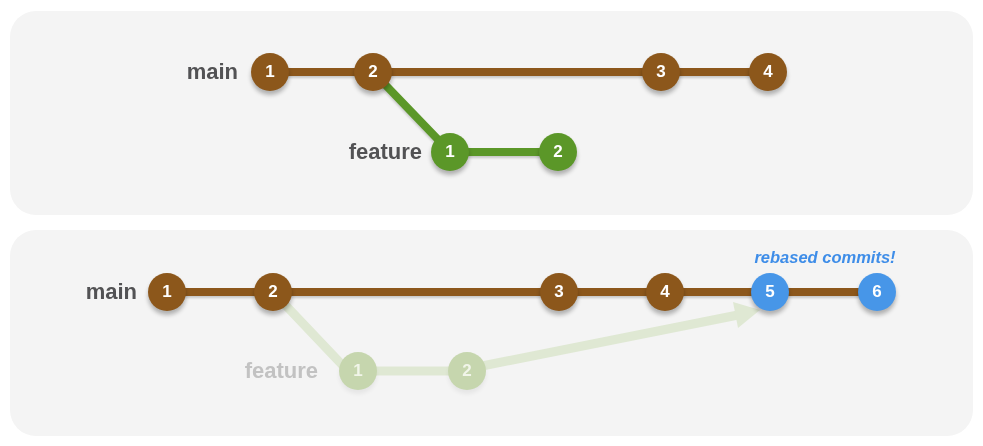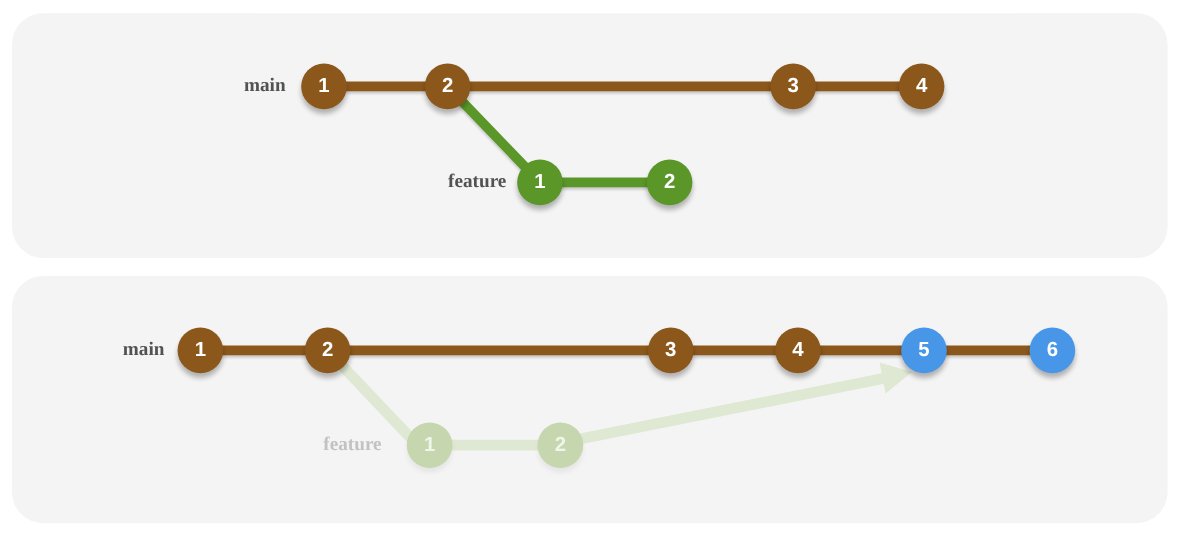--- a/index.html
+++ b/index.html
@@ -72,25 +72,24 @@
   .commit-rebased { background: var(--rebased, #4796E8); }
   .commit-faded   {
     background: var(--faded-branch-node, #C6D6AE);
     color: var(--faded-number-text, #F0F4E8);
     box-shadow: 0 4px 4px rgba(0,0,0,0.06);
   }
 
   .branch-label {
     position: absolute;
     transform: translate(-100%, -50%);
-    font-size: 16px;
+    font-size: 22px;
     font-weight: bold;
     color: var(--label-text, #525254);
     white-space: nowrap;
-    font-family: Liberation Serif, serif;
   }
   .branch-label-faded {
     color: var(--faded-label-text, #C2C2C2);
   }
   .annotation {
     position: absolute;
     transform: translate(-50%, -50%);
     font-size: 16.5px;
     font-weight: bold;
     font-style: italic;
@@ -133,20 +132,21 @@
     <div class="branch-label" style="left:127px; top:62px;">main</div>
 
     <div class="commit commit-main" style="left:138px; top:43px;">1</div>
     <div class="commit commit-main" style="left:244px; top:43px;">2</div>
     <div class="commit commit-main" style="left:530px; top:43px;">3</div>
     <div class="commit commit-main" style="left:636px; top:43px;">4</div>
 
     <div class="commit commit-rebased" style="left:741px; top:43px;">5</div>
     <div class="commit commit-rebased" style="left:848px; top:43px;">6</div>
 
+    <div class="annotation" style="left:815px; top:27px;">rebased commits!</div>
 
     <div class="branch-label branch-label-faded" style="left:308px; top:141px;">feature</div>
 
     <div class="commit commit-faded" style="left:329px; top:122px;">1</div>
     <div class="commit commit-faded" style="left:438px; top:122px;">2</div>
   </div>
 
 </div>
 
 </body></html>

